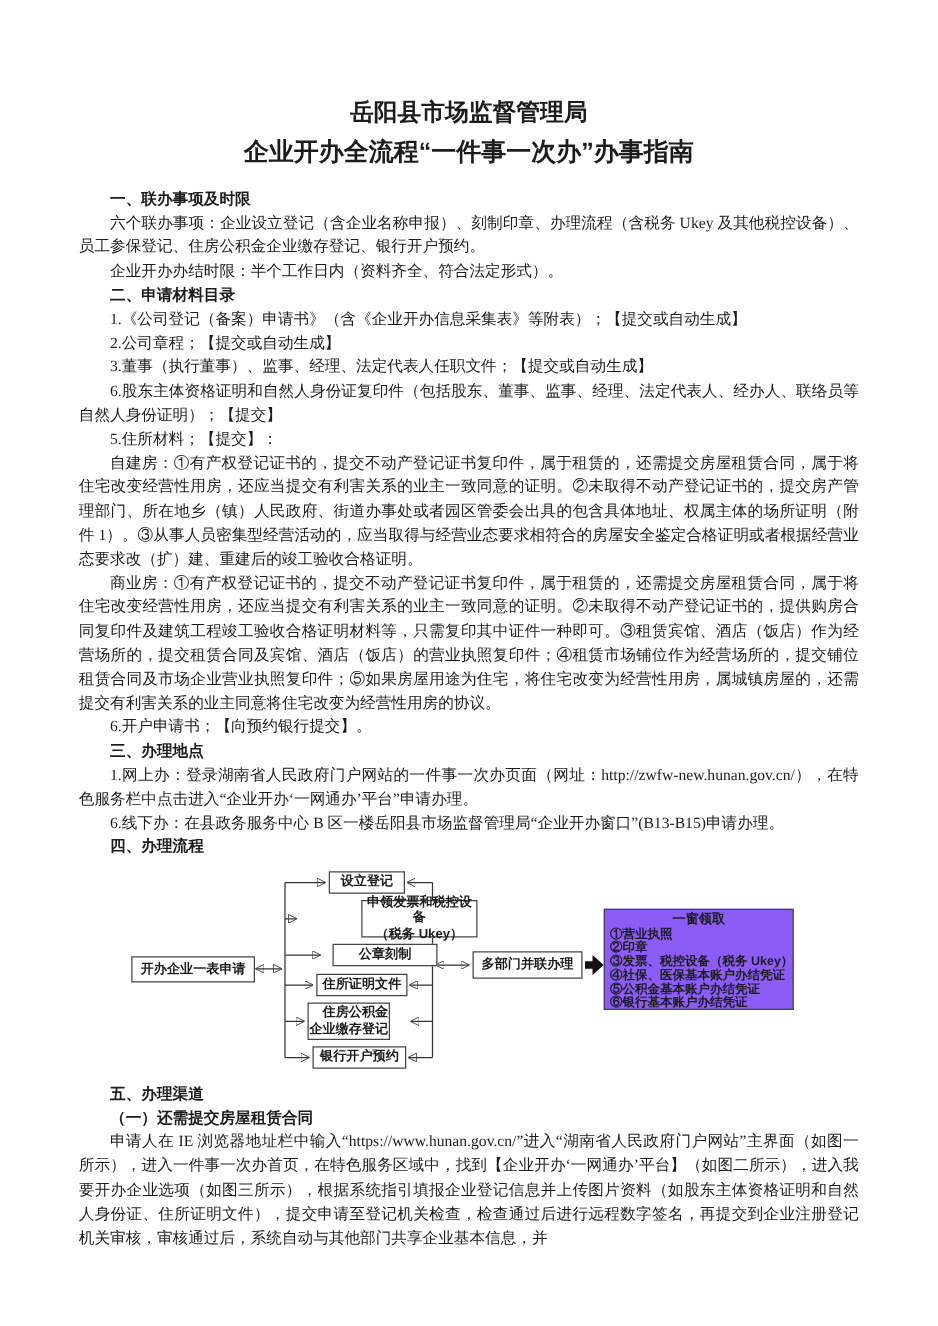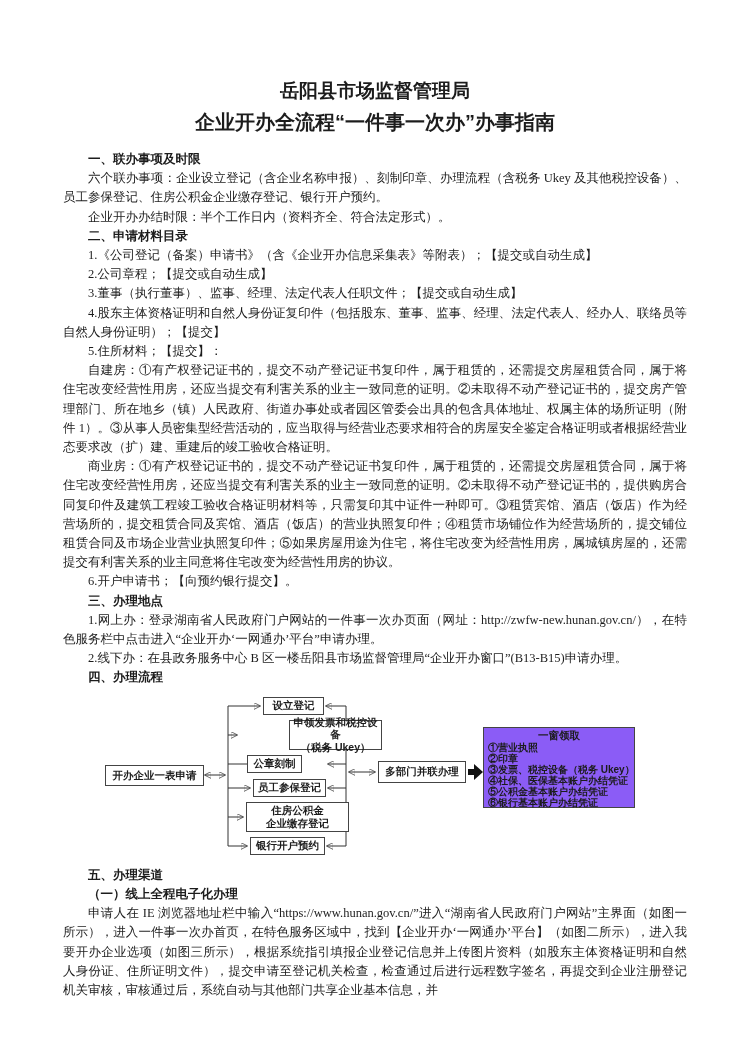--- a/index.html
+++ b/index.html
@@ -109,29 +109,29 @@
     <div class="bodytext">
 
       <p class="heading">一、联办事项及时限</p>
       <p>六个联办事项：企业设立登记（含企业名称申报）、刻制印章、办理流程（含税务 Ukey 及其他税控设备）、员工参保登记、住房公积金企业缴存登记、银行开户预约。</p>
       <p>企业开办办结时限：半个工作日内（资料齐全、符合法定形式）。</p>
 
       <p class="heading">二、申请材料目录</p>
       <p>1.《公司登记（备案）申请书》（含《企业开办信息采集表》等附表）；【提交或自动生成】</p>
       <p>2.公司章程；【提交或自动生成】</p>
       <p>3.董事（执行董事）、监事、经理、法定代表人任职文件；【提交或自动生成】</p>
-      <p>4.股东主体资格证明和自然人身份证复印件（包括股东、董事、监事、经理、法定代表人、经办人、联络员等自然人身份证明）；【提交】</p>
+      <p>6.股东主体资格证明和自然人身份证复印件（包括股东、董事、监事、经理、法定代表人、经办人、联络员等自然人身份证明）；【提交】</p>
       <p>5.住所材料；【提交】：</p>
       <p>自建房：①有产权登记证书的，提交不动产登记证书复印件，属于租赁的，还需提交房屋租赁合同，属于将住宅改变经营性用房，还应当提交有利害关系的业主一致同意的证明。②未取得不动产登记证书的，提交房产管理部门、所在地乡（镇）人民政府、街道办事处或者园区管委会出具的包含具体地址、权属主体的场所证明（附件 1）。③从事人员密集型经营活动的，应当取得与经营业态要求相符合的房屋安全鉴定合格证明或者根据经营业态要求改（扩）建、重建后的竣工验收合格证明。</p>
       <p>商业房：①有产权登记证书的，提交不动产登记证书复印件，属于租赁的，还需提交房屋租赁合同，属于将住宅改变经营性用房，还应当提交有利害关系的业主一致同意的证明。②未取得不动产登记证书的，提供购房合同复印件及建筑工程竣工验收合格证明材料等，只需复印其中证件一种即可。③租赁宾馆、酒店（饭店）作为经营场所的，提交租赁合同及宾馆、酒店（饭店）的营业执照复印件；④租赁市场铺位作为经营场所的，提交铺位租赁合同及市场企业营业执照复印件；⑤如果房屋用途为住宅，将住宅改变为经营性用房，属城镇房屋的，还需提交有利害关系的业主同意将住宅改变为经营性用房的协议。</p>
       <p>6.开户申请书；【向预约银行提交】。</p>
 
       <p class="heading">三、办理地点</p>
       <p>1.网上办：登录湖南省人民政府门户网站的一件事一次办页面（网址：http://zwfw-new.hunan.gov.cn/），在特色服务栏中点击进入“企业开办‘一网通办’平台”申请办理。</p>
-      <p>2.线下办：在县政务服务中心 B 区一楼岳阳县市场监督管理局“企业开办窗口”(B13-B15)申请办理。</p>
+      <p>6.线下办：在县政务服务中心 B 区一楼岳阳县市场监督管理局“企业开办窗口”(B13-B15)申请办理。</p>
 
       <p class="heading">四、办理流程</p>
 
       <div class="flowchart">
         <svg class="fc-lines" viewBox="0 0 624 172" xmlns="http://www.w3.org/2000/svg">
           <defs>
             <marker id="ar" viewBox="0 0 10 10" refX="9" refY="5" markerWidth="7" markerHeight="7" orient="auto-start-reverse">
               <path d="M0,0 L10,5 L0,10 z" fill="#333" stroke="none"></path>
             </marker>
           </defs>
@@ -159,38 +159,38 @@
           <path d="M286,81 H312" marker-start="url(#ar)" marker-end="url(#ar)"></path>
 
           <polygon points="405,78 411,78 411,73 420,81 411,89 411,84 405,84" fill="#111" stroke="none"></polygon>
         </svg>
 
         <div class="fc-box" style="left:42px; top:74px; width:99px; height:21px;">开办企业一表申请</div>
 
         <div class="fc-box" style="left:200px; top:6px; width:61px; height:18px;">设立登记</div>
         <div class="fc-box" style="left:188px; top:29px; width:93px; height:30px;margin-left:38px;">申领发票和税控设备
 （税务 Ukey）</div>
-        <div class="fc-box" style="left:184px; top:64px; width:55px; height:18px;">公章刻制</div>
-        <div class="fc-box" style="left:190px; top:88px; width:73px; height:18px;">员工参保登记</div>
-        <div class="fc-box" style="left:183px; top:111px; width:103px; height:30px;">住房公积金
+        <div class="fc-box" style="left:203px; top:64px; width:84px; height:18px;">公章刻制</div>
+        <div class="fc-box" style="left:190px; top:88px; width:73px; height:18px;">住所证明文件</div>
+        <div class="fc-box" style="left:183px; top:111px; width:66px; height:30px;text-align:right;">住房公积金
 企业缴存登记</div>
         <div class="fc-box" style="left:187px; top:146px; width:75px; height:18px;">银行开户预约</div>
 
         <div class="fc-box" style="left:315px; top:70px; width:88px; height:22px;">多部门并联办理</div>
 
         <div class="fc-pickup" style="left:420px; top:36px; width:152px; height:81px;">
           <div class="fc-pickup-title">一窗领取</div>
           <div class="fc-pickup-item">①营业执照</div>
           <div class="fc-pickup-item">②印章</div>
           <div class="fc-pickup-item">③发票、税控设备（税务 Ukey）</div>
           <div class="fc-pickup-item">④社保、医保基本账户办结凭证</div>
           <div class="fc-pickup-item">⑤公积金基本账户办结凭证</div>
           <div class="fc-pickup-item">⑥银行基本账户办结凭证</div>
         </div>
       </div>
 
       <p class="heading">五、办理渠道</p>
-      <p class="heading">（一）线上全程电子化办理</p>
+      <p class="heading">（一）还需提交房屋租赁合同</p>
       <p>申请人在 IE 浏览器地址栏中输入“https://www.hunan.gov.cn/”进入“湖南省人民政府门户网站”主界面（如图一所示），进入一件事一次办首页，在特色服务区域中，找到【企业开办‘一网通办’平台】（如图二所示），进入我要开办企业选项（如图三所示），根据系统指引填报企业登记信息并上传图片资料（如股东主体资格证明和自然人身份证、住所证明文件），提交申请至登记机关检查，检查通过后进行远程数字签名，再提交到企业注册登记机关审核，审核通过后，系统自动与其他部门共享企业基本信息，并</p>
 
     </div>
   </div>
 </div>
 
 </body></html>

